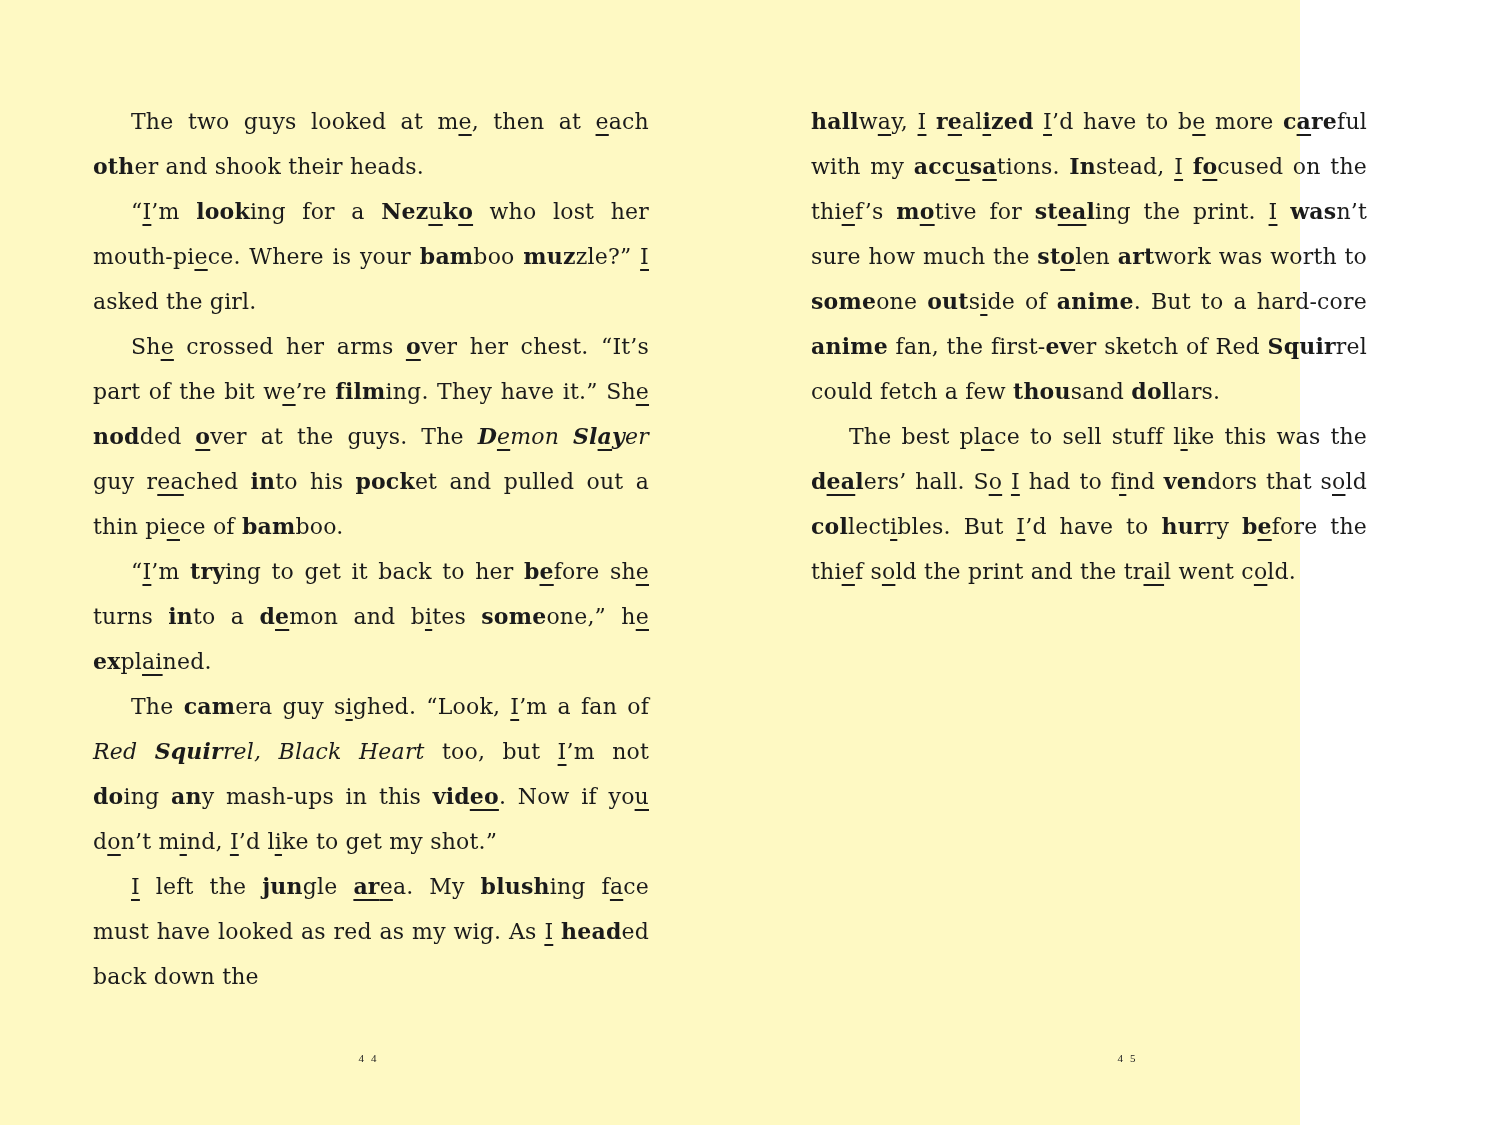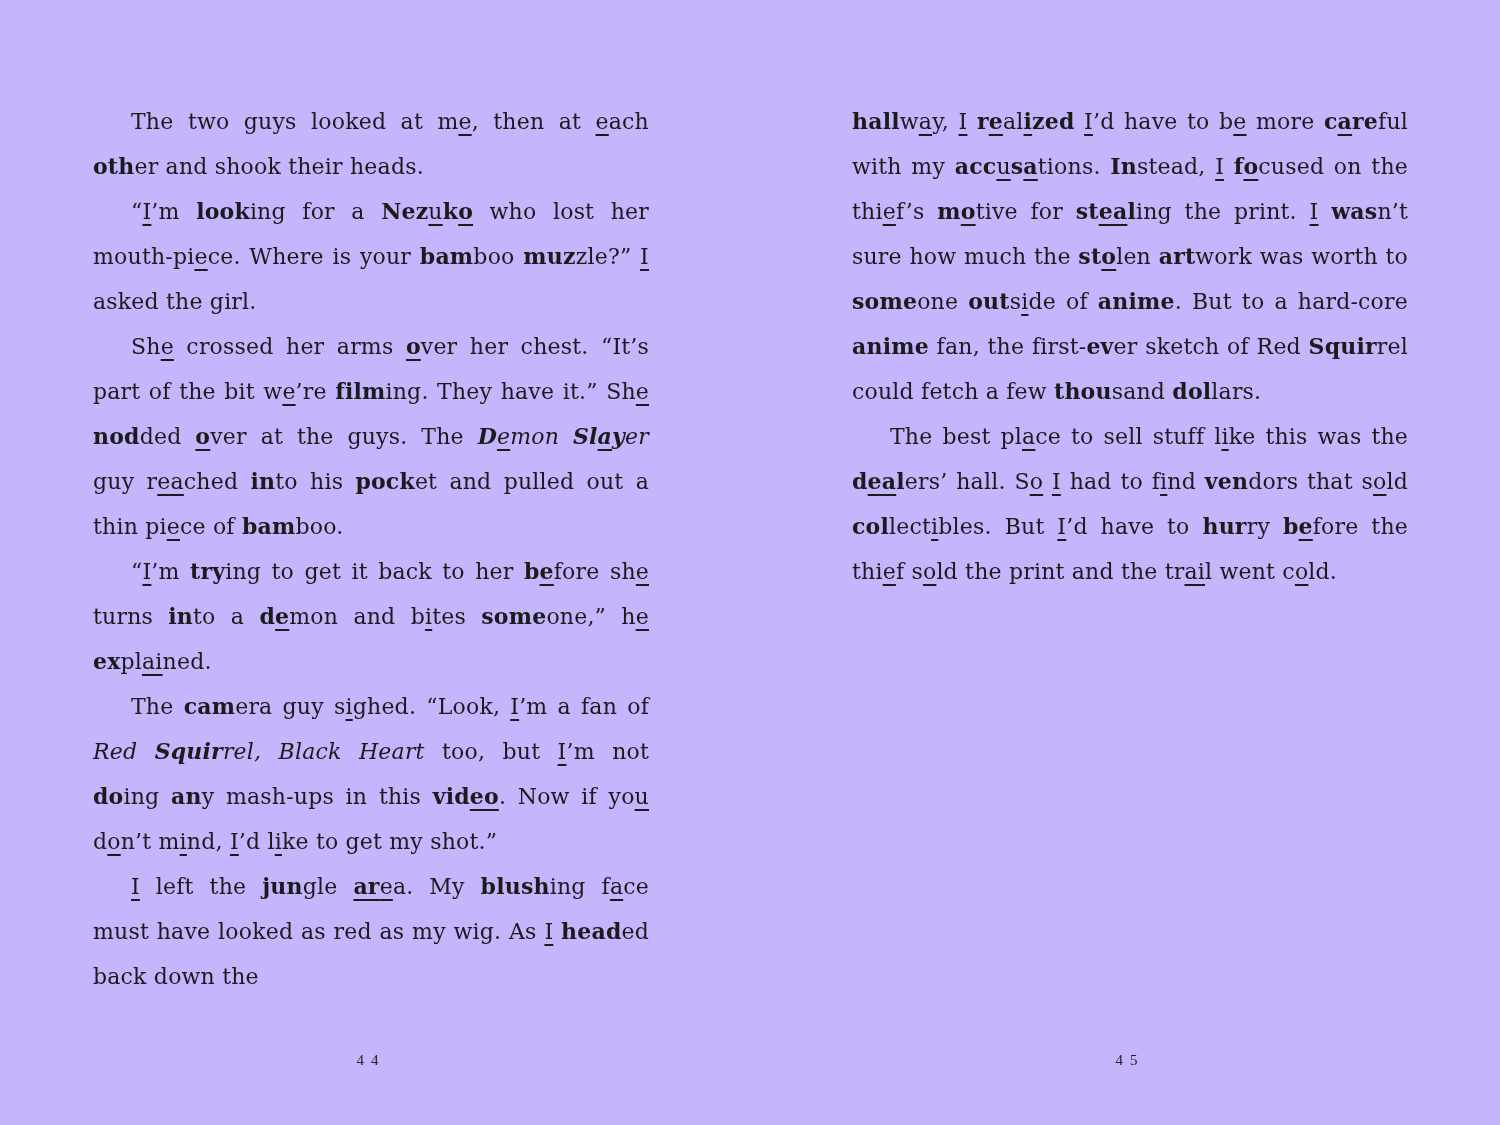--- a/index.html
+++ b/index.html
@@ -6,53 +6,53 @@
     margin: 0;
     padding: 0;
     width: 1500px;
     height: 1125px;
     background: #ffffff;
     font-family: "DejaVu Serif", serif;
     color: #1b1b1b;
   }
   .spread {
     position: relative;
-    width: 1500px;
+    width: 1300px;
     height: 1125px;
-    background: #c4b5fd;
+    background: #fef9c3;
   }
   .page-text {
     position: absolute;
     top: 99px;
     width: 556px;
     font-size: 22px;
     line-height: 45px;
     text-align: justify;
     letter-spacing: 0.2px;
   }
   .page-text-left  { left: 93px; }
-  .page-text-right { left: 852px; }
+  .page-text-right { left: 811px; }
   .para {
     margin: 0;
   }
   .para.indent { text-indent: 38px; }
   .b { font-weight: bold; }
   .i { font-style: italic; }
   .u {
     text-decoration: underline;
     text-decoration-thickness: 2px;
     text-underline-offset: 5px;
   }
   .page-number {
     position: absolute;
     top: 1052px;
     width: 556px;
     text-align: center;
     font-family: "Liberation Serif", serif;
-    font-size: 15px;
+    font-size: 11px;
     letter-spacing: 7px;
     color: #222222;
   }
   .page-number-left  { left: 93px; }
   .page-number-right { left: 852px; font-family: Liberation Serif, serif; }
 </style>
 </head>
 <body>
 
 <div class="spread">

